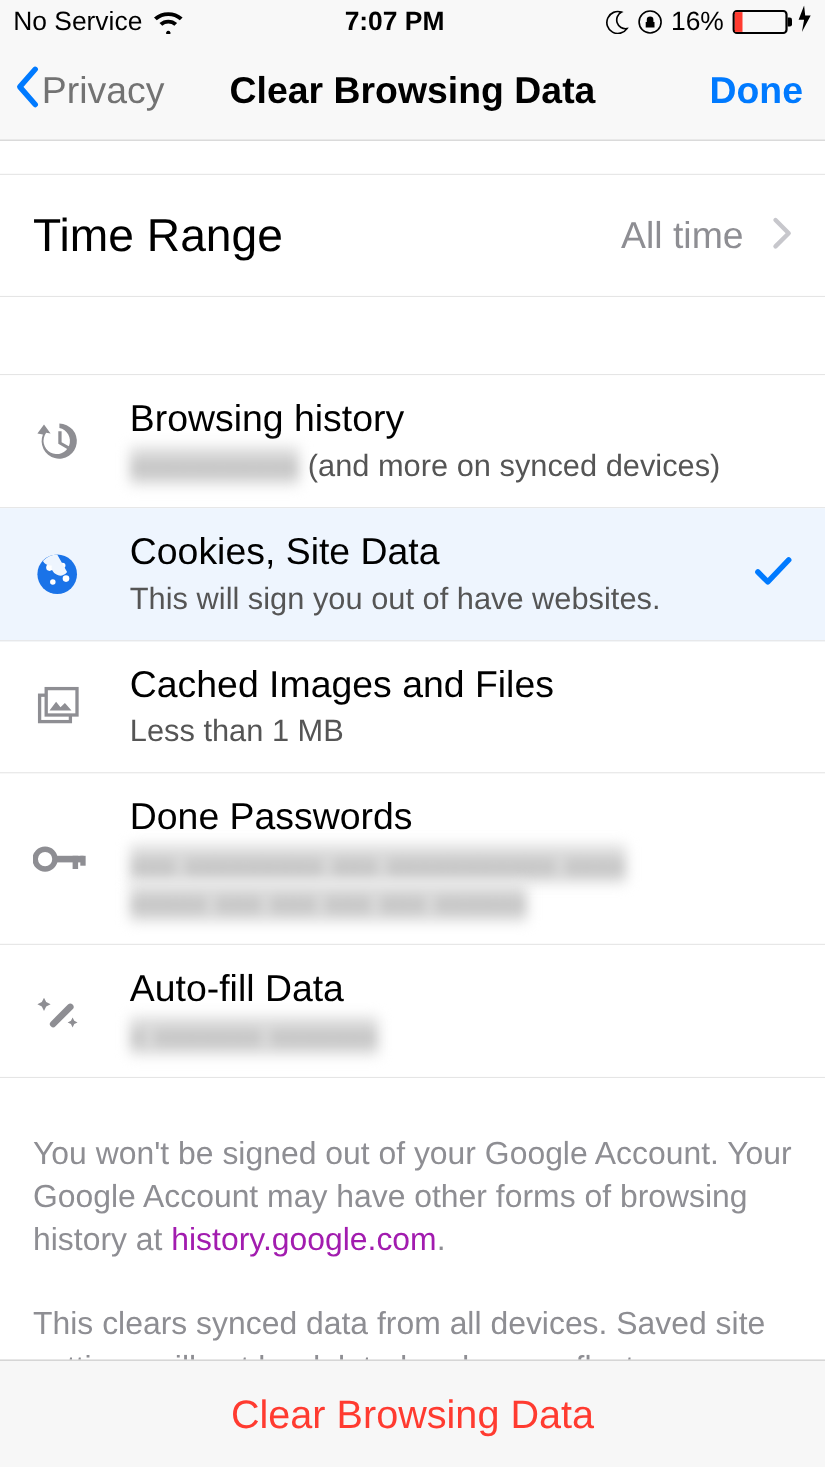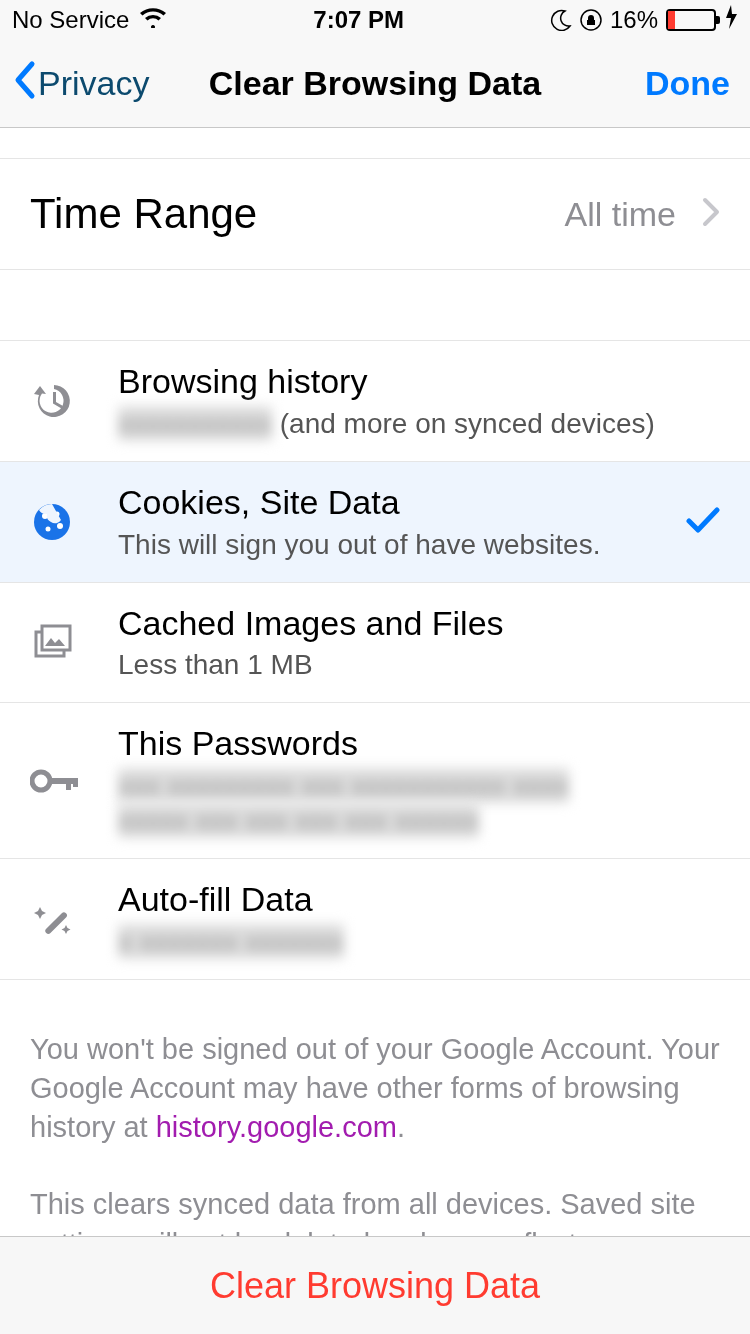--- a/index.html
+++ b/index.html
@@ -15,21 +15,21 @@
     .status-bar {
       height: 40px;
       display: flex;
       align-items: center;
       justify-content: space-between;
       padding: 0 12px;
       font-size: 24px;
       font-weight: 400;
       background: #f8f8f8;
     }
-    .status-left { display: flex; gap: 10px; }
+    .status-left { display: flex; align-items: center; gap: 10px; }
     .status-center { font-weight: 600; }
     .status-right { display: flex; align-items: center; gap: 8px; }
     .wifi-icon svg, .moon-icon svg, .lock-icon svg { display: block; }
     .battery {
       width: 50px; height: 22px;
       border: 2px solid #000;
       border-radius: 4px;
       position: relative;
     }
     .battery::after {
@@ -47,21 +47,21 @@
       height: 88px;
       display: flex;
       align-items: center;
       justify-content: space-between;
       padding: 0 20px 0 12px;
       background: #f8f8f8;
       border-bottom: 1px solid #c8c8c8;
     }
     .nav-back {
       display: flex; align-items: center;
-      color: #0c4a6e; font-size: 34px;
+      color: #737373; font-size: 34px;
     }
     .nav-title { font-size: 34px; font-weight: 700; color: #000; position: absolute; left: 0; right: 0; text-align: center; pointer-events: none;}
     .nav-done { color: #007aff; font-size: 34px; font-weight: 600; }
     
     .content { background: #fff; }
     .row {
       display: flex;
       align-items: center;
       min-height: 112px;
       padding: 18px 30px;
@@ -249,21 +249,21 @@
   <div class="data-row">
     <div class="row-icon">
       <svg width="48" height="30" viewBox="0 0 48 30">
           <circle cx="11" cy="15" r="9" fill="none" stroke="#8e8e93" stroke-width="5"></circle>
           <rect x="18" y="12" width="28" height="6" fill="#8e8e93"></rect>
           <rect x="36" y="12" width="5" height="12" fill="#8e8e93"></rect>
           <rect x="43" y="12" width="5" height="9" fill="#8e8e93"></rect>
         </svg>
     </div>
     <div class="row-text">
-      <div class="row-title">This Passwords</div>
+      <div class="row-title">Done Passwords</div>
       <div class="row-sub">
         <span class="blur">xxx xxxxxxxxx xxx xxxxxxxxxxx xxxx</span><br>
         <span class="blur">xxxxx xxx xxx xxx xxx xxxxxx</span>
       </div>
     </div>
   </div>
 
   <div class="data-row">
     <div class="row-icon">
       <svg width="44" height="44" viewBox="0 0 44 44">

